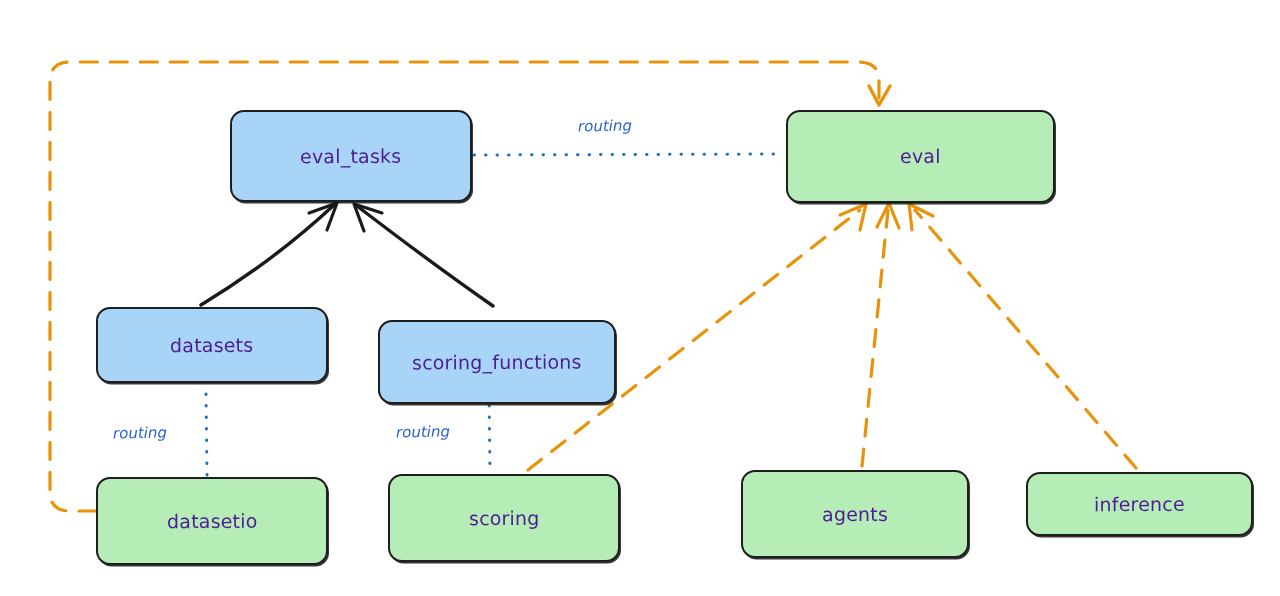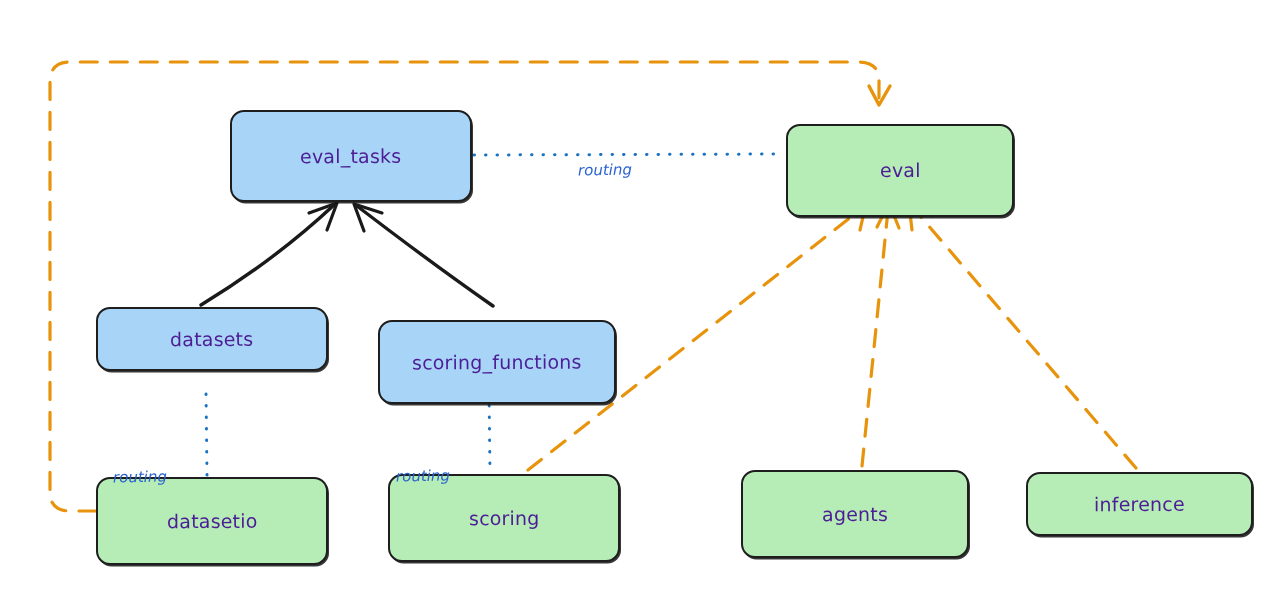--- a/index.html
+++ b/index.html
@@ -54,21 +54,20 @@
     transform: rotate(-0.3deg);
   }
   .edge-label {
     position: absolute;
     color: #2a63d0;
     font-family: "DejaVu Sans", sans-serif;
     font-size: 15px;
     font-style: italic;
     white-space: nowrap;
     transform: rotate(-1deg);
-    margin-top: 44px;
   }
 </style>
 </head>
 <body>
 
 <div id="canvas">
 
   <svg id="edge-layer" viewBox="0 0 1280 596" width="1280" height="596" xmlns="http://www.w3.org/2000/svg">
 
     <g>
@@ -111,25 +110,25 @@
     <g>
       <path d="M1136,468 L915,210" fill="none" stroke="#e8930c" stroke-width="3.2" stroke-linecap="round" stroke-dasharray="17 13"></path>
       <path d="M912,230 L909,204 L933,216" fill="none" stroke="#e8930c" stroke-width="3.2" stroke-linecap="round" stroke-linejoin="round"></path>
     </g>
   </svg>
 
   <div class="node api" style="left:230px; top:110px; width:242px; height:92px;">
     <span class="node-label">eval_tasks</span>
   </div>
 
-  <div class="node provider" style="left:786px; top:124px; width:228px; height:93px;">
+  <div class="node provider" style="left:786px; top:110px; width:269px; height:93px;">
     <span class="node-label">eval</span>
   </div>
 
-  <div class="node api" style="left:96px; top:307px; width:232px; height:64px;align-items:center;">
+  <div class="node api" style="left:96px; top:307px; width:232px; height:76px;align-items:center;">
     <span class="node-label">datasets</span>
   </div>
 
   <div class="node api" style="left:378px; top:320px; width:238px; height:84px;">
     <span class="node-label">scoring_functions</span>
   </div>
 
   <div class="node provider" style="left:388px; top:474px; width:232px; height:88px;">
     <span class="node-label">scoring</span>
   </div>

